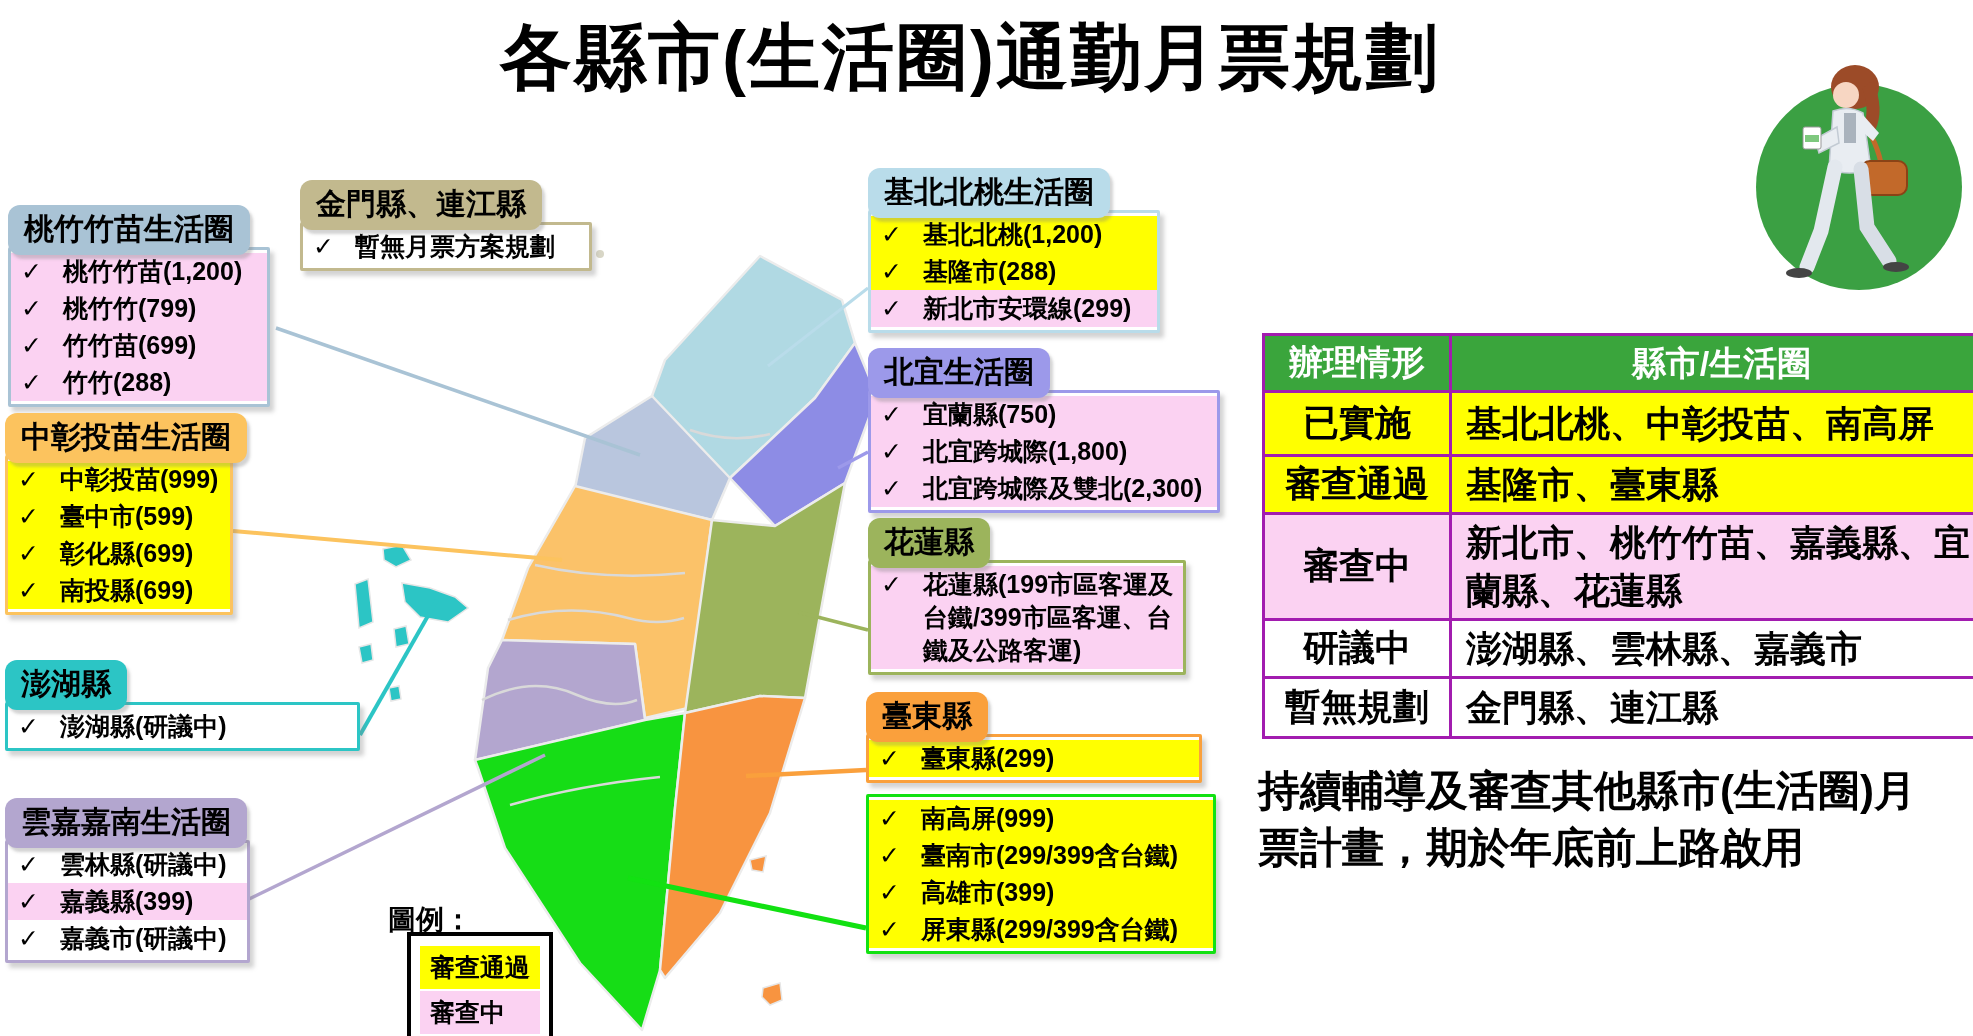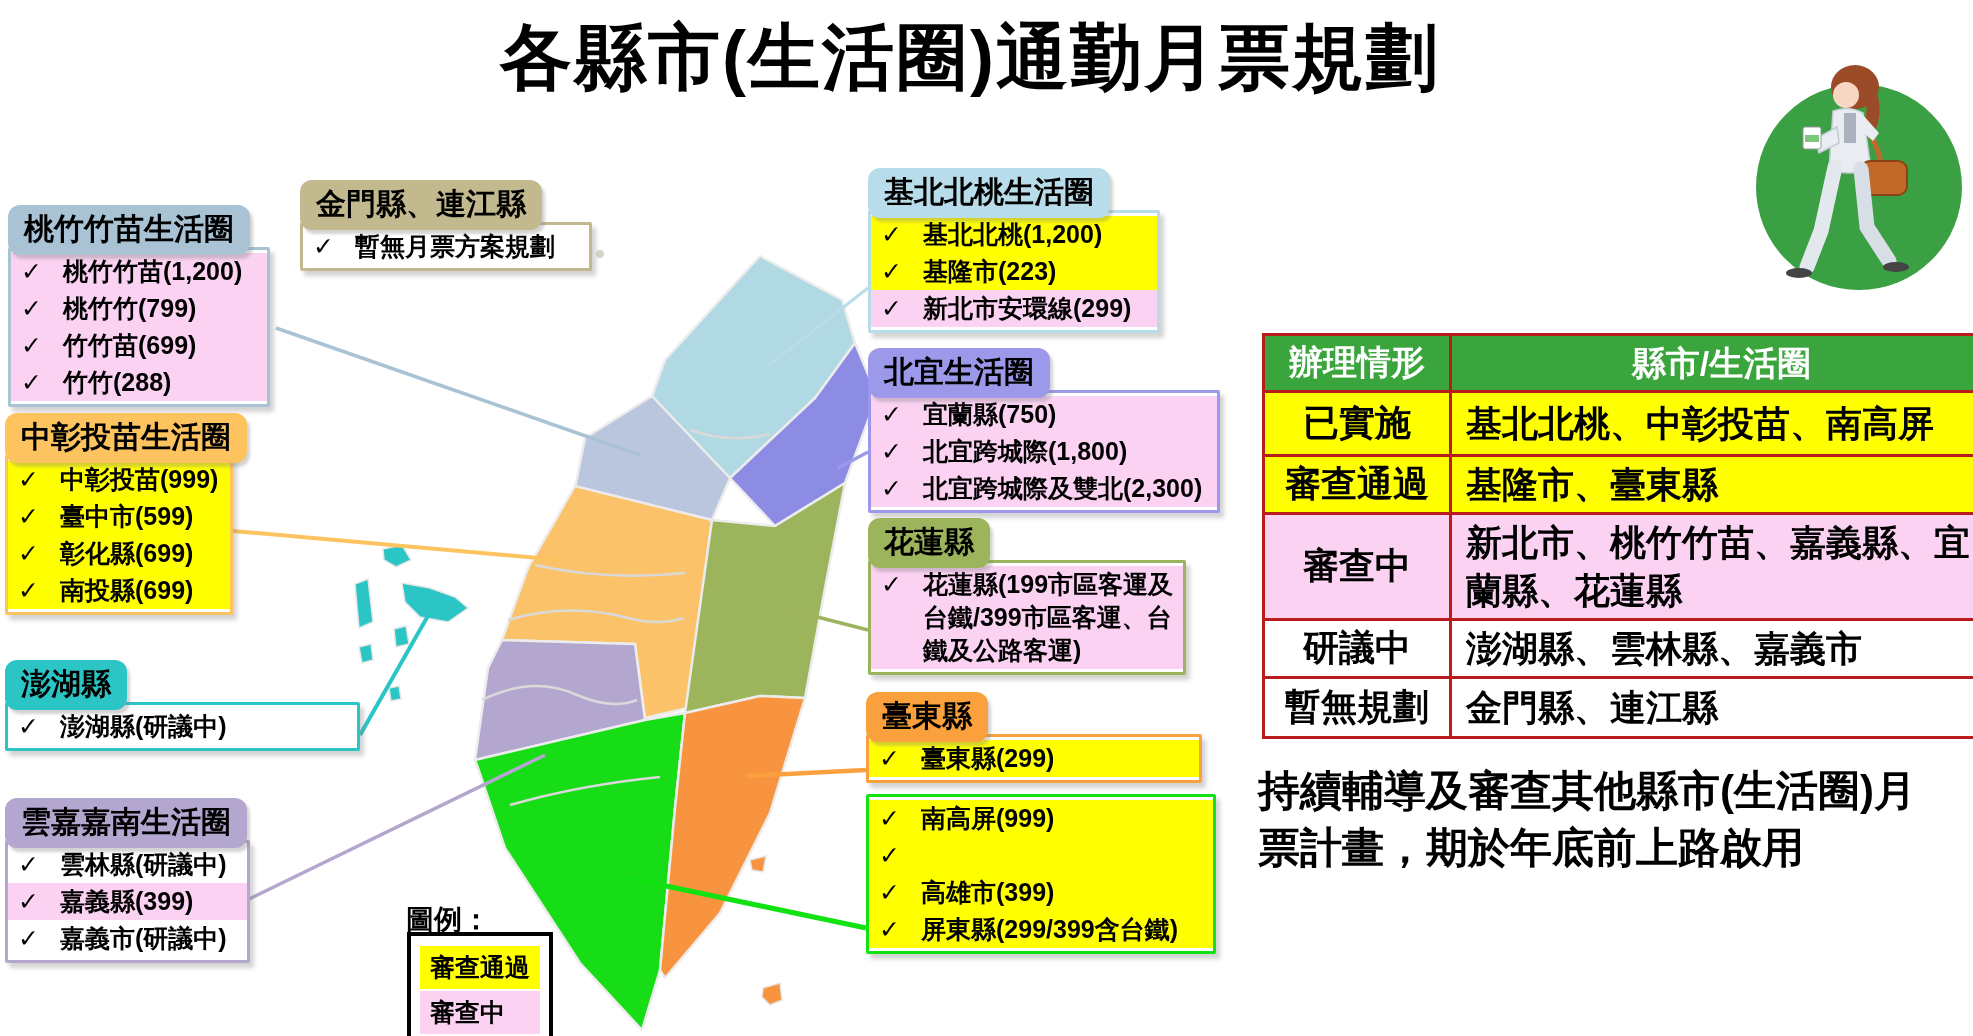--- a/index.html
+++ b/index.html
@@ -12,30 +12,30 @@
 .co-body{margin-top:-8px;border:3px solid var(--theme);background:#fff;position:relative;z-index:1;box-shadow:4px 5px 4px rgba(130,130,130,.35);padding:3px 0;border-radius:2px}
 .co-item{display:flex;align-items:flex-start;font-size:25px;line-height:33px;padding:2px 6px 2px 10px}
 .check{width:42px;flex:none}
 .bg-yellow{background:var(--yellow)}
 .bg-pink{background:var(--pink)}
 .bg-white{background:#fff}
 .t-taozhu{--theme:var(--c-taozhu)} .t-kinmen{--theme:var(--c-kinmen)} .t-zhongzhang{--theme:var(--c-zhongzhang)}
 .t-penghu{--theme:var(--c-penghu)} .t-yunjia{--theme:var(--c-yunjia)} .t-jibei{--theme:var(--c-jibei)}
 .t-beiyi{--theme:var(--c-beiyi)} .t-hualien{--theme:var(--c-hualien)} .t-taitung{--theme:var(--c-taitung)} .t-nangao{--theme:var(--c-nangao)}
 #status-table{position:absolute;left:1262px;top:333px;z-index:2;border-collapse:collapse;background:#fff;table-layout:fixed;width:704px}
-#status-table th,#status-table td{border:3px solid #b91c1c;font-weight:bold}
+#status-table th,#status-table td{border:3px solid #a21caf;font-weight:bold}
 #status-table th{background:var(--table-green);color:#fff;font-size:34px;height:56px;text-align:center}
 #status-table td{font-size:36px}
 #status-table .c1{width:187px;text-align:center}
 #status-table .c2{width:536px;text-align:left;padding:3px 8px 3px 14px;line-height:48px}
 #status-table tr.bg-yellow td{background:var(--yellow)}
 #status-table tr.bg-pink td{background:var(--pink)}
 #status-table tr.bg-white td{background:#fff}
 .footnote{position:absolute;left:1258px;top:762px;width:690px;font-size:42px;line-height:57px;z-index:2}
-.legend-label{position:absolute;left:406px;top:901px;font-size:28px;z-index:2}
+.legend-label{position:absolute;left:388px;top:901px;font-size:28px;z-index:2}
 .legend-box{position:absolute;left:407px;top:932px;border:4px solid #000;background:#fff;padding:8px 9px;z-index:2}
 .legend-sw{font-size:25px;font-weight:bold;padding:5px 10px;margin:2px 0;min-width:106px}
 .person-wrap{position:absolute;left:1745px;top:35px;z-index:1}
 </style>
 </head>
 <body>
 
 <div id="stage">
 
   <svg id="bg-svg" width="1973" height="1036" viewBox="0 0 1973 1036">
@@ -196,21 +196,21 @@
 
   <div class="callout t-jibei" style="left:868px;top:168px">
     <div class="co-header">基北北桃生活圈</div>
     <div class="co-body" style="width:292px">
       <div class="co-item bg-yellow">
           <span class="check">✓</span>
           <span>基北北桃(1,200)</span>
         </div>
       <div class="co-item bg-yellow">
           <span class="check">✓</span>
-          <span>基隆市(223)</span>
+          <span>基隆市(288)</span>
         </div>
       <div class="co-item bg-pink">
           <span class="check">✓</span>
           <span>新北市安環線(299)</span>
         </div>
     </div>
   </div>
 
   <div class="callout t-beiyi" style="left:868px;top:348px">
     <div class="co-header">北宜生活圈</div>
@@ -251,20 +251,21 @@
   </div>
 
   <div class="callout t-nangao" style="left:866px;top:802px">
     <div class="co-body" style="width:350px">
       <div class="co-item bg-yellow">
           <span class="check">✓</span>
           <span>南高屏(999)</span>
         </div>
       <div class="co-item bg-yellow">
           <span class="check">✓</span>
+          <span>臺南市(299/399含台鐵)</span>
         </div>
       <div class="co-item bg-yellow">
           <span class="check">✓</span>
           <span>高雄市(399)</span>
         </div>
       <div class="co-item bg-yellow">
           <span class="check">✓</span>
           <span>屏東縣(299/399含台鐵)</span>
         </div>
     </div>

